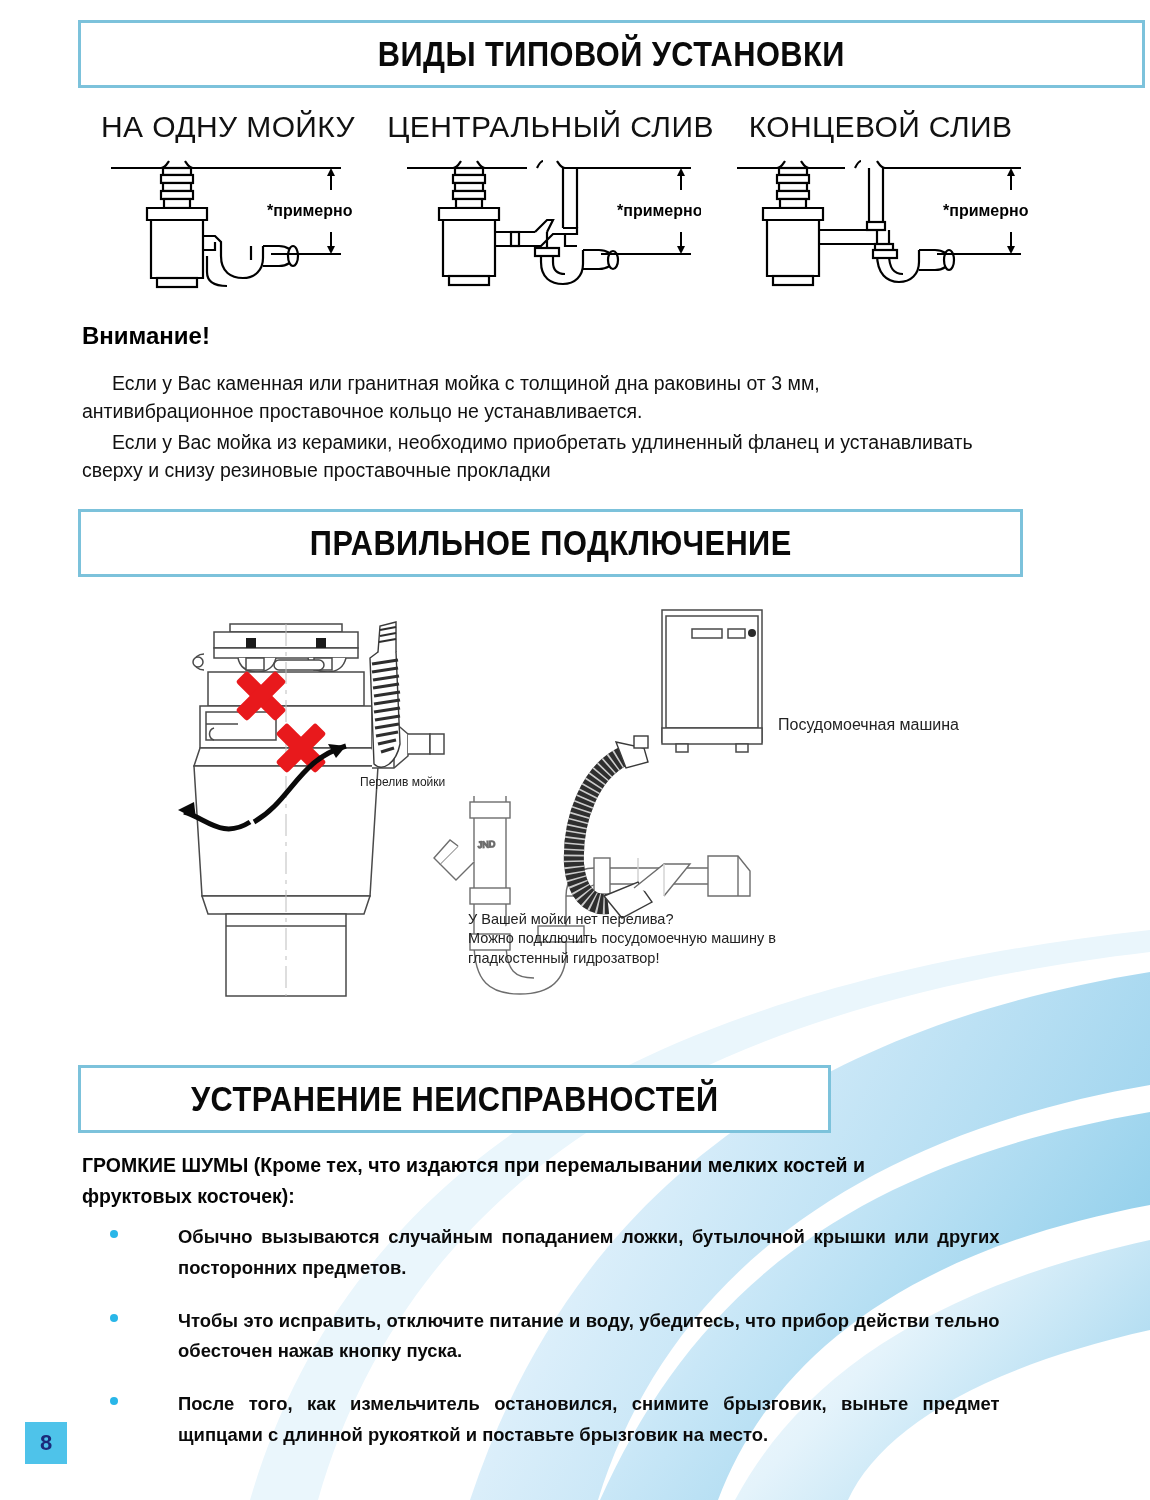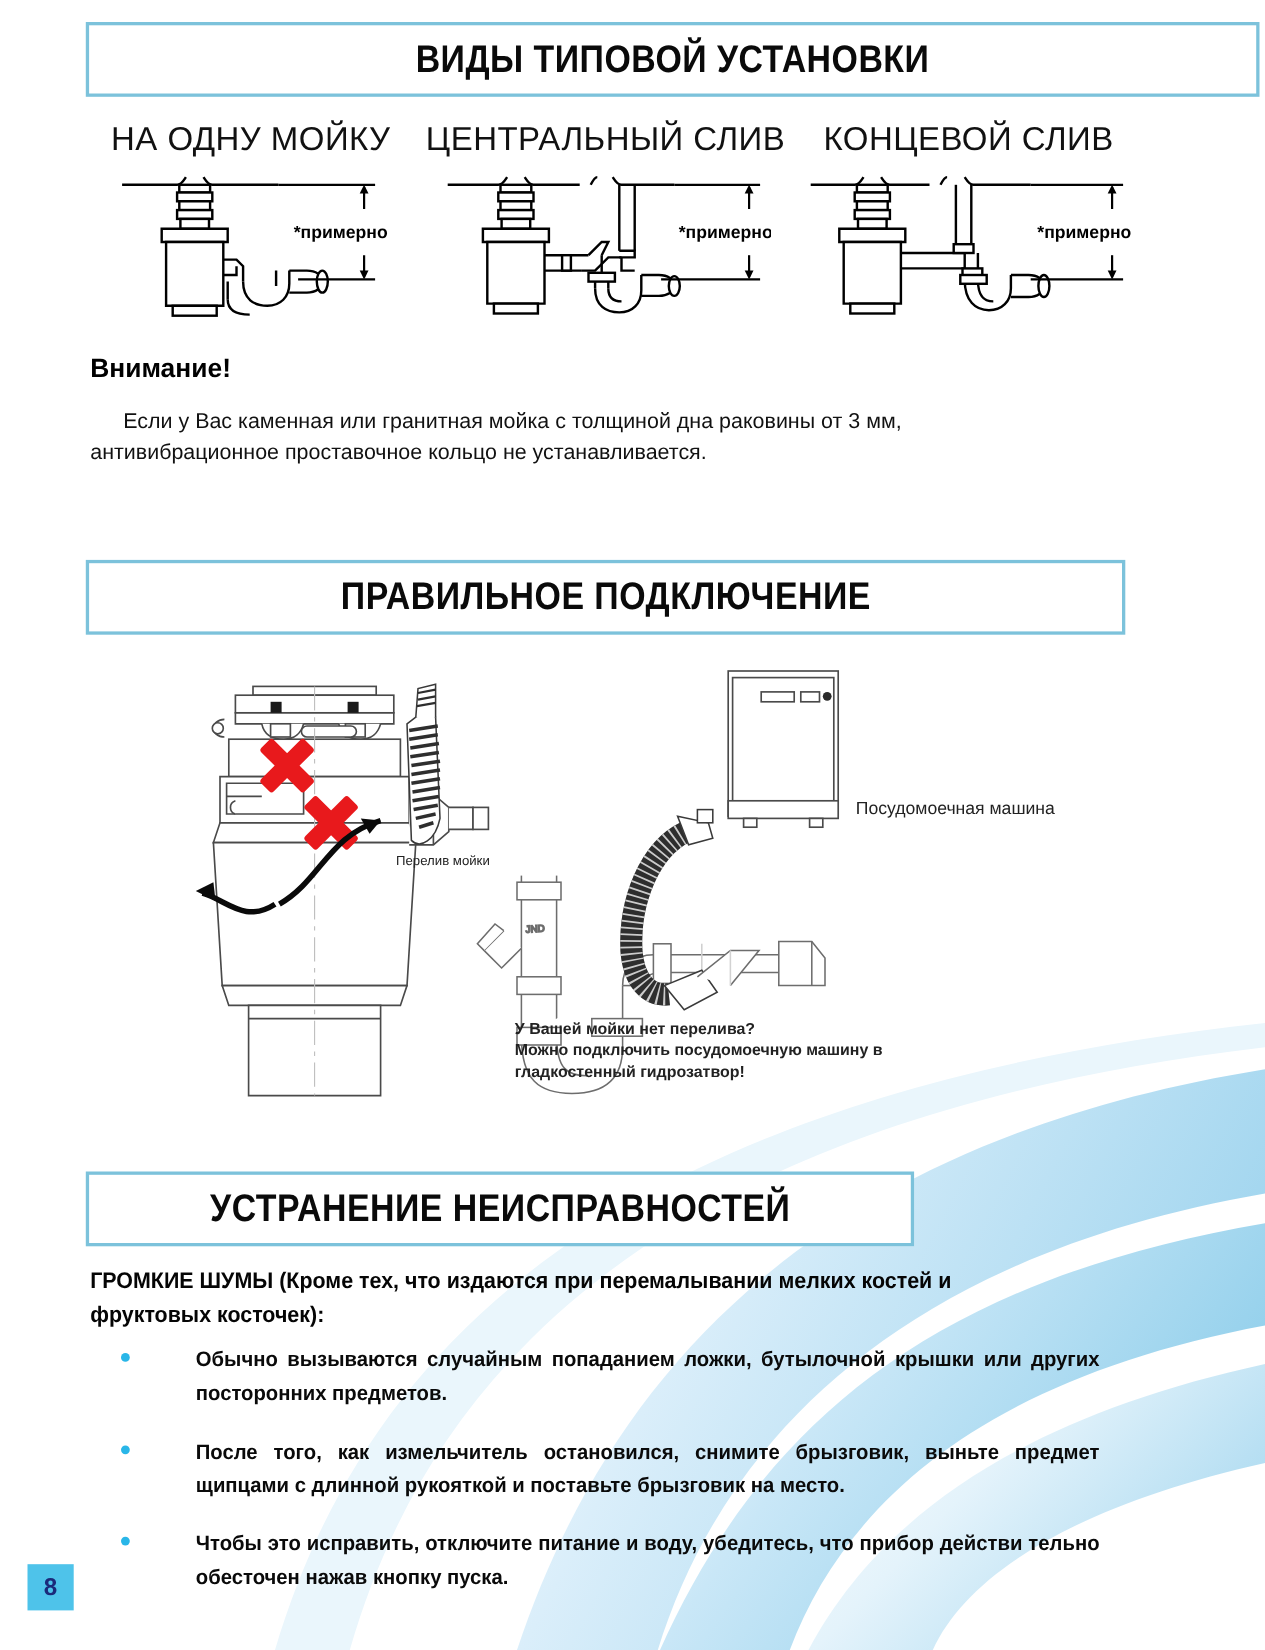--- a/index.html
+++ b/index.html
@@ -284,20 +284,21 @@
         <path d="M280 18 l-4 8 h8 z" fill="#000"></path>
         <path d="M280 104 l-4 -8 h8 z" fill="#000"></path>
         <text x="212" y="66" font-family="'Liberation Sans',sans-serif" font-size="16" font-weight="bold" fill="#000">*примерно</text>
       </svg>
     </div>
   </div>
 
   <div class="attention">
     <div class="attention-title">Внимание!</div>
     <p class="attention-para">Если у Вас каменная или гранитная мойка с толщиной дна раковины от 3 мм, антивибрационное проставочное кольцо не устанавливается.</p>
+    <p class="attention-para">Если у Вас мойка из керамики, необходимо приобретать удлиненный фланец и устанавливать сверху и снизу резиновые проставочные прокладки</p>
   </div>
 
   <div class="banner" id="banner-2">
     <div class="banner-text">ПРАВИЛЬНОЕ ПОДКЛЮЧЕНИЕ</div>
   </div>
 
   <div class="connection-area">
     <svg class="diagram-svg" width="960" height="420" viewBox="0 0 960 420">
 
       <g stroke="#4a4a4a" fill="#fff" stroke-width="1.5">
@@ -431,44 +432,44 @@
         <path d="M526 300 L560 286 L574 306 L544 322 Z" fill="#fff" stroke="#3a3a3a" stroke-width="1.4"></path>
       </g>
 
       <g fill="#fff" stroke="#6d6d6d" stroke-width="1.4">
         <path d="M556 292 L586 268 L612 268 L586 300"></path>
         <path d="M586 268 L586 300" stroke="#d2d2d2"></path>
       </g>
     </svg>
 
     <div class="note" id="note-overflow" style="position:absolute;left:282px;top:178px;">Перелив мойки</div>
-    <div class="note" id="note-dishwasher" style="position:absolute;left:700px;top:129px;">Посудомоечная машина</div>
-    <div class="note" id="note-siphon" style="position:absolute;left:390px;top:331px;font-weight:bold;">У Вашей мойки нет перелива?
+    <div class="note" id="note-dishwasher" style="position:absolute;left:700px;top:118px;">Посудомоечная машина</div>
+    <div class="note" id="note-siphon" style="position:absolute;left:390px;top:314px;">У Вашей мойки нет перелива?
 Можно подключить посудомоечную машину в
 гладкостенный гидрозатвор!</div>
   </div>
 
   <div class="banner" id="banner-3">
     <div class="banner-text">УСТРАНЕНИЕ  НЕИСПРАВНОСТЕЙ</div>
   </div>
 
   <div class="trouble-head">ГРОМКИЕ ШУМЫ (Кроме тех, что издаются при перемалывании  мелких костей и фруктовых косточек):</div>
 
   <div class="bullets">
     <div class="bullet-row">
       <span class="bullet-dot"></span>
       <span class="bullet-text">Обычно  вызываются  случайным  попаданием  ложки,  бутылочной   крышки  или  других посторонних   предметов.</span>
     </div>
     <div class="bullet-row">
       <span class="bullet-dot"></span>
-      <span class="bullet-text">После того,  как измельчитель   остановился,  снимите  брызговик,  выньте  предмет щипцами  с длинной  рукояткой и  поставьте  брызговик  на место.</span>
+      <span class="bullet-text">Чтобы  это  исправить,  отключите   питание  и воду, убедитесь,  что прибор  действи тельно  обесточен  нажав кнопку пуска.</span>
     </div>
     <div class="bullet-row">
       <span class="bullet-dot"></span>
-      <span class="bullet-text">Чтобы  это  исправить,  отключите   питание  и воду, убедитесь,  что прибор  действи тельно  обесточен  нажав кнопку пуска.</span>
+      <span class="bullet-text">После того,  как измельчитель   остановился,  снимите  брызговик,  выньте  предмет щипцами  с длинной  рукояткой и  поставьте  брызговик  на место.</span>
     </div>
   </div>
 
   <div class="page-number">
     <span>8</span>
   </div>
 
 </div>
 
 </body></html>

